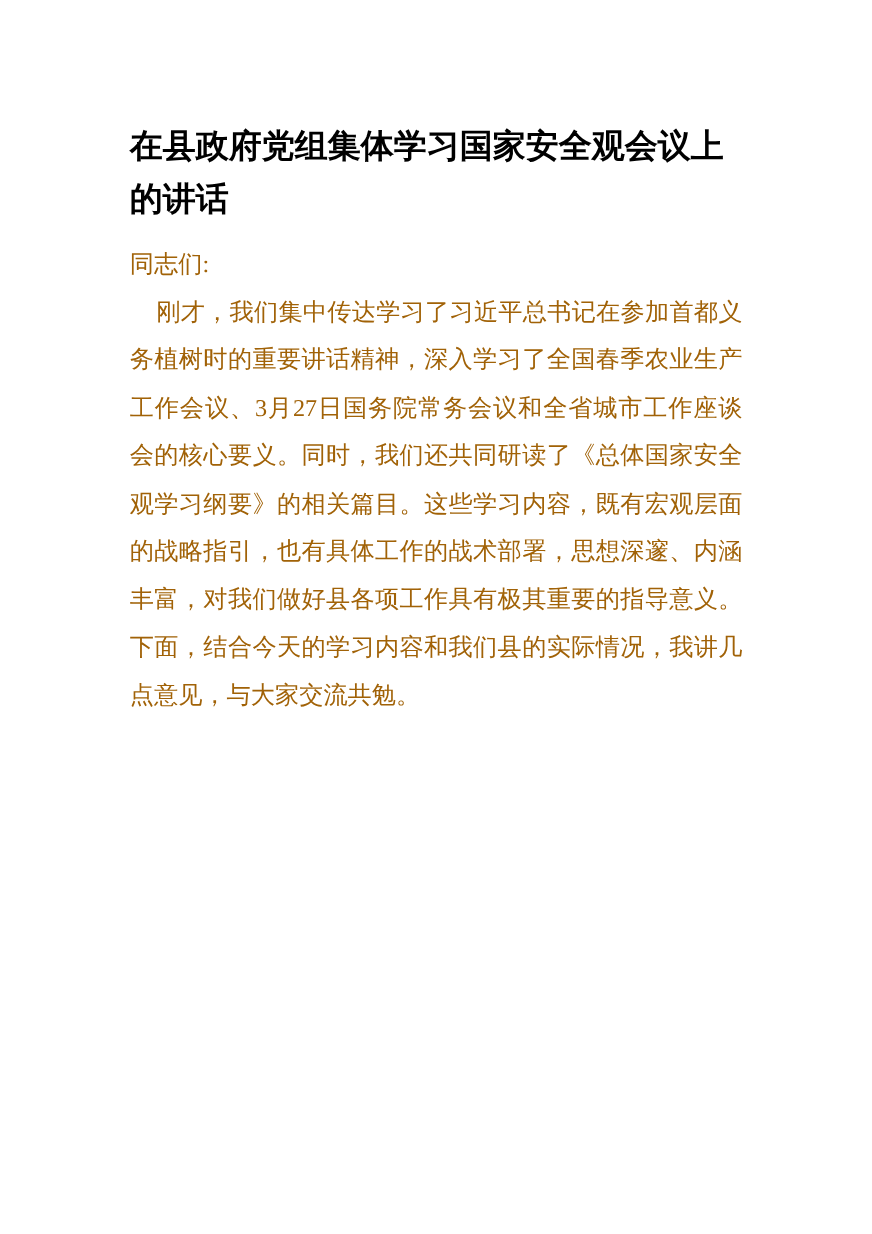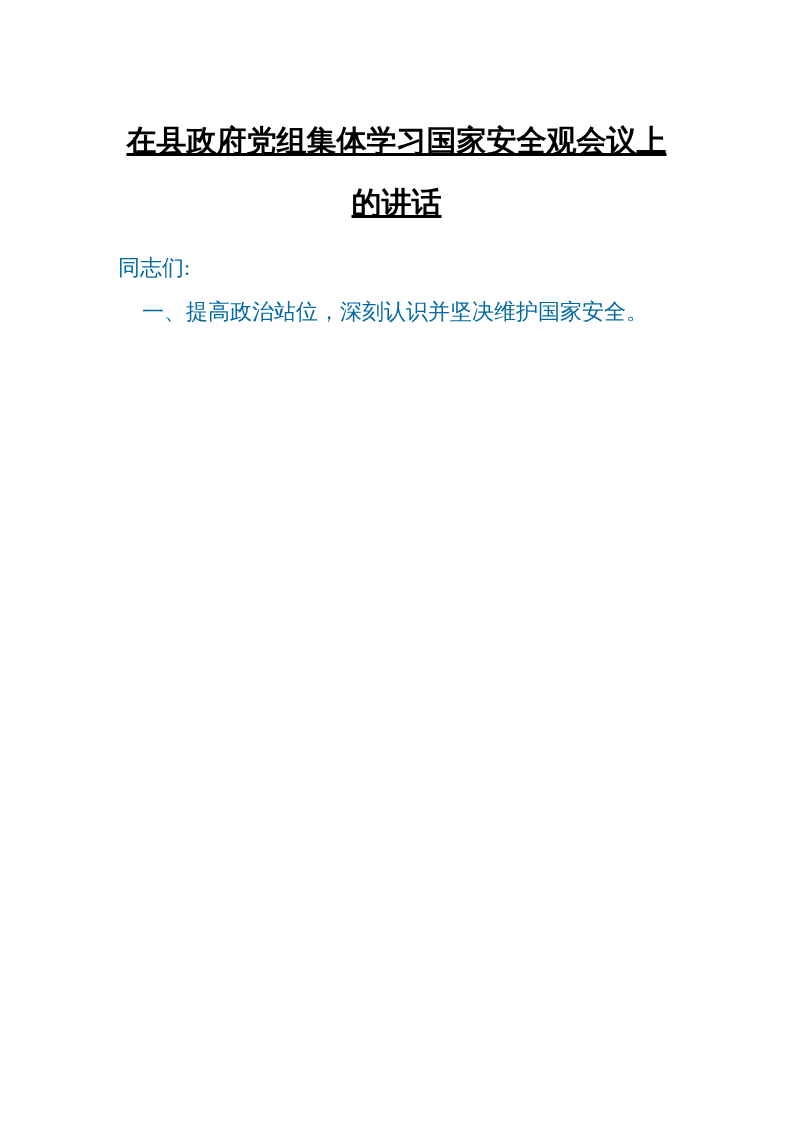--- a/index.html
+++ b/index.html
@@ -15,46 +15,45 @@
   }
   .page {
     width: 793px;
     height: 1122px;
     background: #ffffff;
     padding: 0 118px;
   }
   .doc-title {
     margin-top: 110px;
     font-size: 30px;
-    line-height: 62px;
+    line-height: 48px;
     font-weight: 700;
-    text-align: center;
+    text-align: left;
     color: #000000;
     font-family: "Liberation Serif", "DejaVu Serif", serif;
-    text-decoration: underline;
   }
   .doc-body {
     margin-top: 12px;
     font-size: 22px;
     line-height: 43.5px;
     text-align: justify;
     text-justify: inter-character;
-    color: #0369a1;
+    color: #a16207;
   }
   .doc-body p {
     margin: 0;
     word-break: break-all;
   }
   .doc-body p.indent {
     text-indent: 24px;
   }
 </style>
 </head>
 <body>
 
 <div class="page">
   <h1 class="doc-title">在县政府党组集体学习国家安全观会议上的讲话</h1>
 
   <div class="doc-body">
     <p>同志们:</p>
-    <p class="indent">一、提高政治站位，深刻认识并坚决维护国家安全。</p>
+    <p class="indent">刚才，我们集中传达学习了习近平总书记在参加首都义务植树时的重要讲话精神，深入学习了全国春季农业生产工作会议、3月27日国务院常务会议和全省城市工作座谈会的核心要义。同时，我们还共同研读了《总体国家安全观学习纲要》的相关篇目。这些学习内容，既有宏观层面的战略指引，也有具体工作的战术部署，思想深邃、内涵丰富，对我们做好县各项工作具有极其重要的指导意义。下面，结合今天的学习内容和我们县的实际情况，我讲几点意见，与大家交流共勉。</p>
   </div>
 </div>
 
 </body></html>

